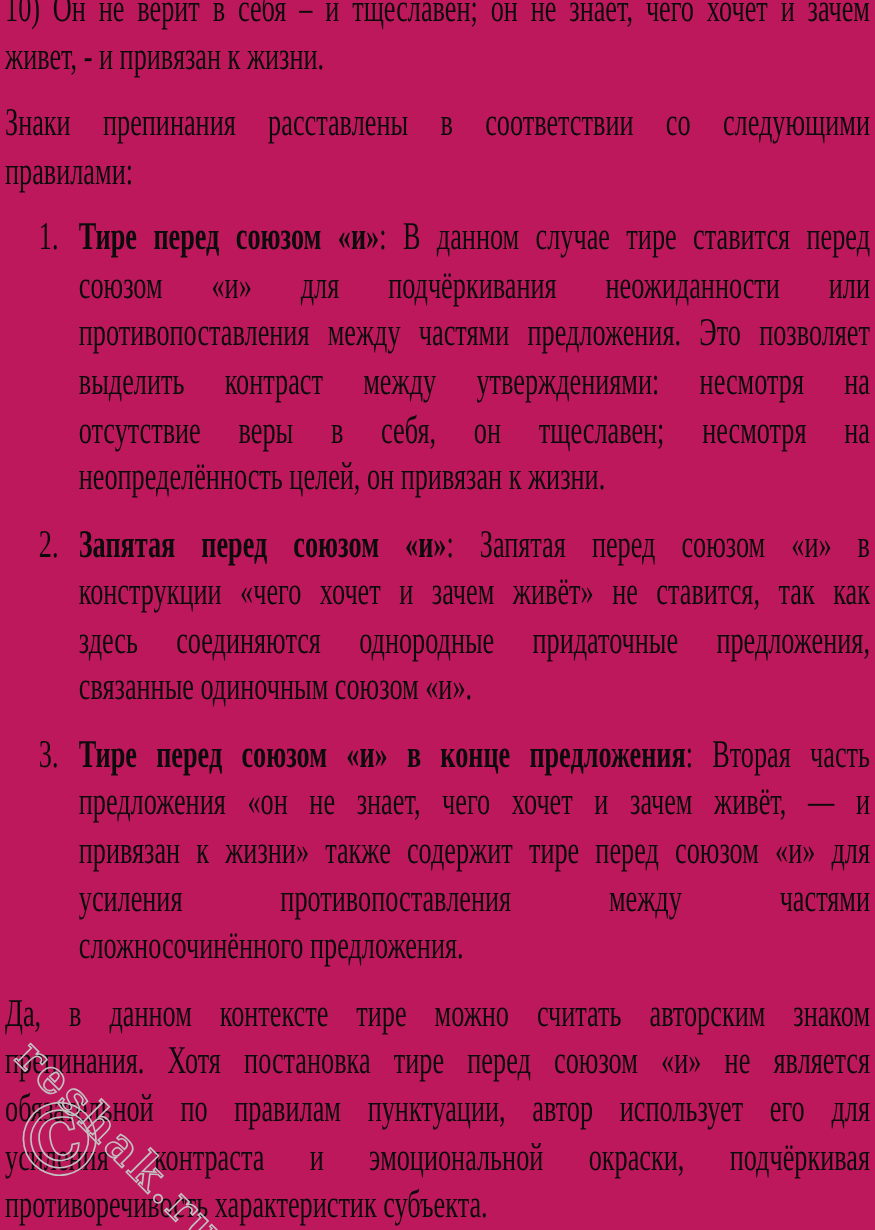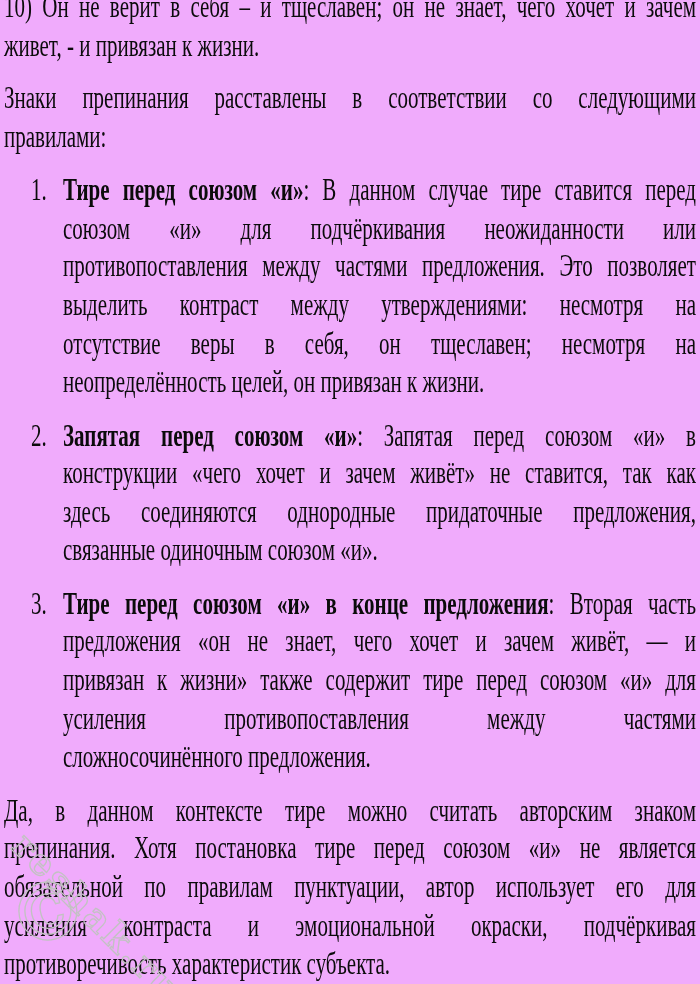--- a/index.html
+++ b/index.html
@@ -1,21 +1,21 @@
 <!DOCTYPE html>
 <html><head>
 <meta charset="utf-8">
 <style>
   html, body { margin: 0; padding: 0; background: #ffffff; }
   .page {
     position: relative;
     width: 700px;
     height: 984px;
     overflow: hidden;
-    background: #f0abfc;
+    background: #be185d;
     font-family: "Liberation Serif", "DejaVu Serif", serif;
     color: #0b0b0b;
   }
   
   .content {
     position: absolute;
     left: 0;
     top: -12px;
     width: 700px;
     box-sizing: border-box;

